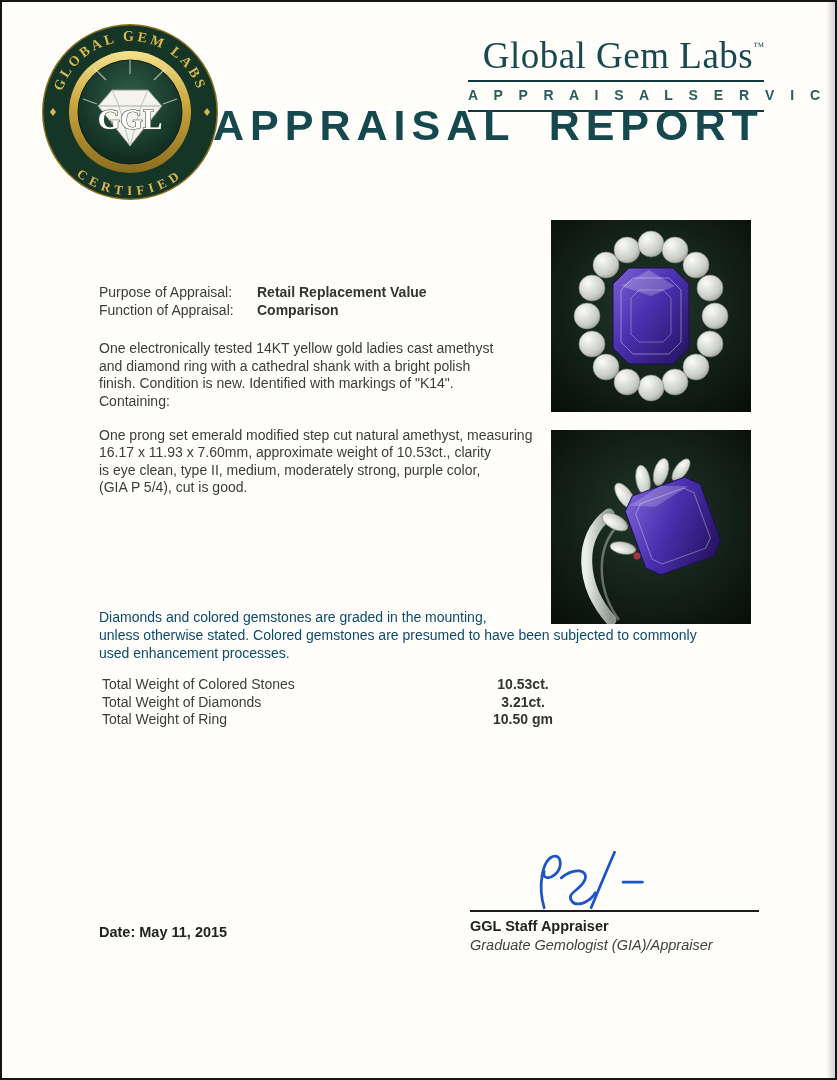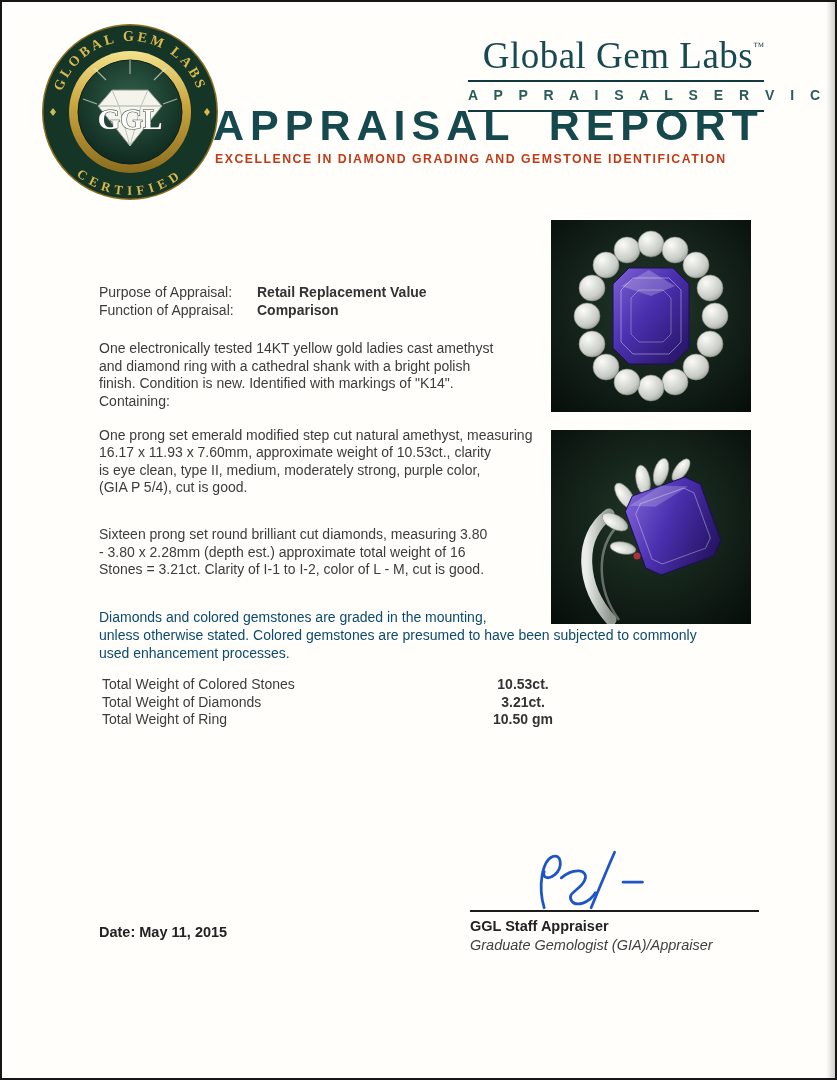--- a/index.html
+++ b/index.html
@@ -131,21 +131,20 @@
   <div class="brand">
     <div class="brand-name">
       <span>Global Gem Labs</span><sup>™</sup>
     </div>
     <hr class="brand-rule">
     <div class="brand-sub">A P P R A I S A L   S E R V I C E S</div>
     <hr class="brand-rule">
   </div>
 
   <div class="report-title">APPRAISAL REPORT</div>
-  <div class="report-tagline">EXCELLENCE IN DIAMOND GRADING AND GEMSTONE IDENTIFICATION</div>
 
   <div class="photo" id="photo1">
     <svg viewBox="0 0 200 192">
       <defs>
         <radialGradient id="pbg1" cx="50%" cy="45%" r="78%">
           <stop offset="0%" stop-color="#233a2d"></stop>
           <stop offset="100%" stop-color="#050b08"></stop>
         </radialGradient>
         <radialGradient id="dstone1" cx="35%" cy="30%" r="80%">
           <stop offset="0%" stop-color="#fbfbf8"></stop>
@@ -240,23 +239,20 @@
       <span class="pf-value">Comparison</span>
     </div>
     <div class="para" id="para-desc">One electronically tested 14KT yellow gold ladies cast amethyst
 and diamond ring with a cathedral shank with a bright polish
 finish. Condition is new.  Identified with markings of "K14".
 Containing:</div>
     <div class="para" id="para-amethyst">One prong set emerald modified step cut natural amethyst, measuring
 16.17 x 11.93 x 7.60mm,  approximate weight of 10.53ct., clarity
 is eye clean, type II, medium, moderately strong, purple color,
 (GIA P 5/4), cut is good.</div>
-    <div class="para" id="para-diamonds">Sixteen prong set round brilliant cut diamonds, measuring 3.80
-- 3.80 x 2.28mm (depth est.) approximate total weight of 16
-Stones = 3.21ct.  Clarity of I-1 to I-2, color of L - M, cut is good.</div>
   </div>
 
   <div class="disclaimer">Diamonds and colored gemstones are graded in the mounting,
 unless otherwise stated. Colored gemstones are presumed to have been subjected to commonly
 used enhancement processes.</div>
 
   <div class="totals">
     <div class="t-row">
       <span class="t-label">Total Weight of Colored Stones</span>
       <span class="t-value">10.53ct.</span>

